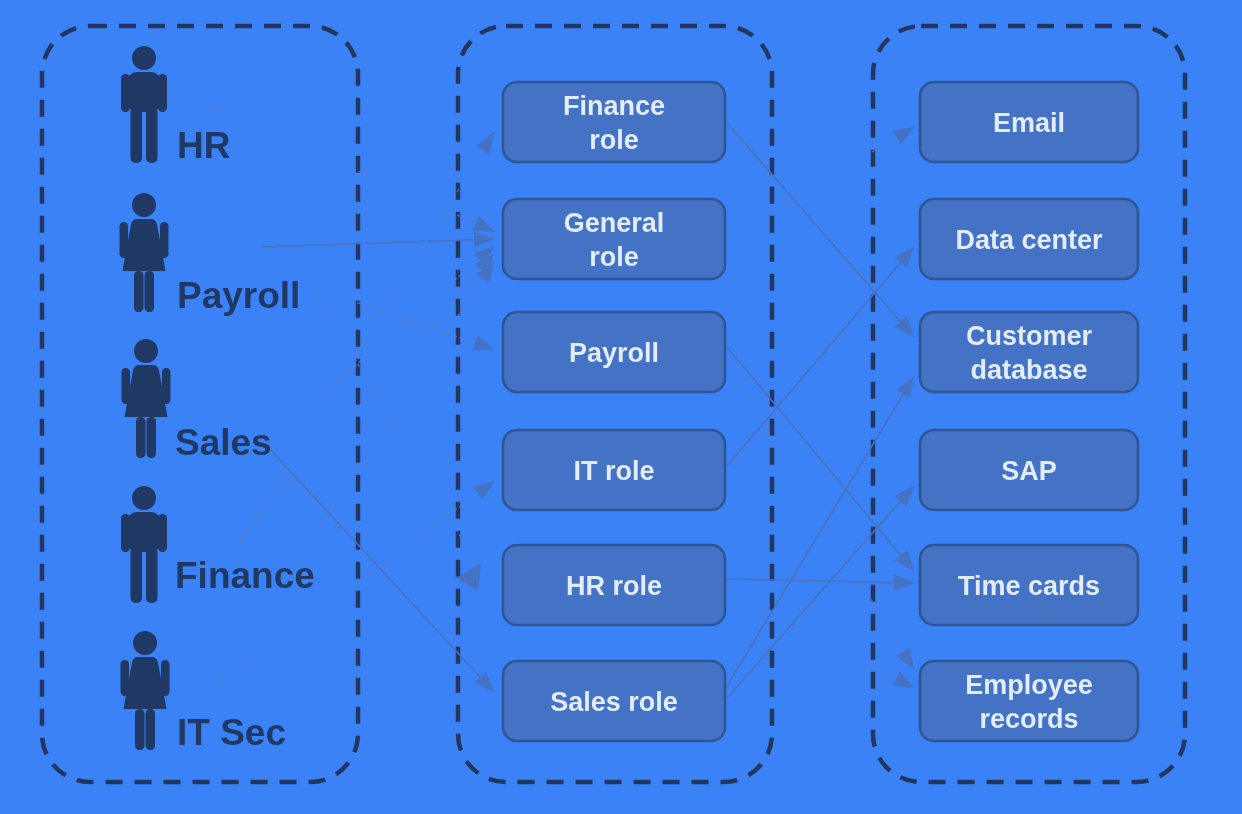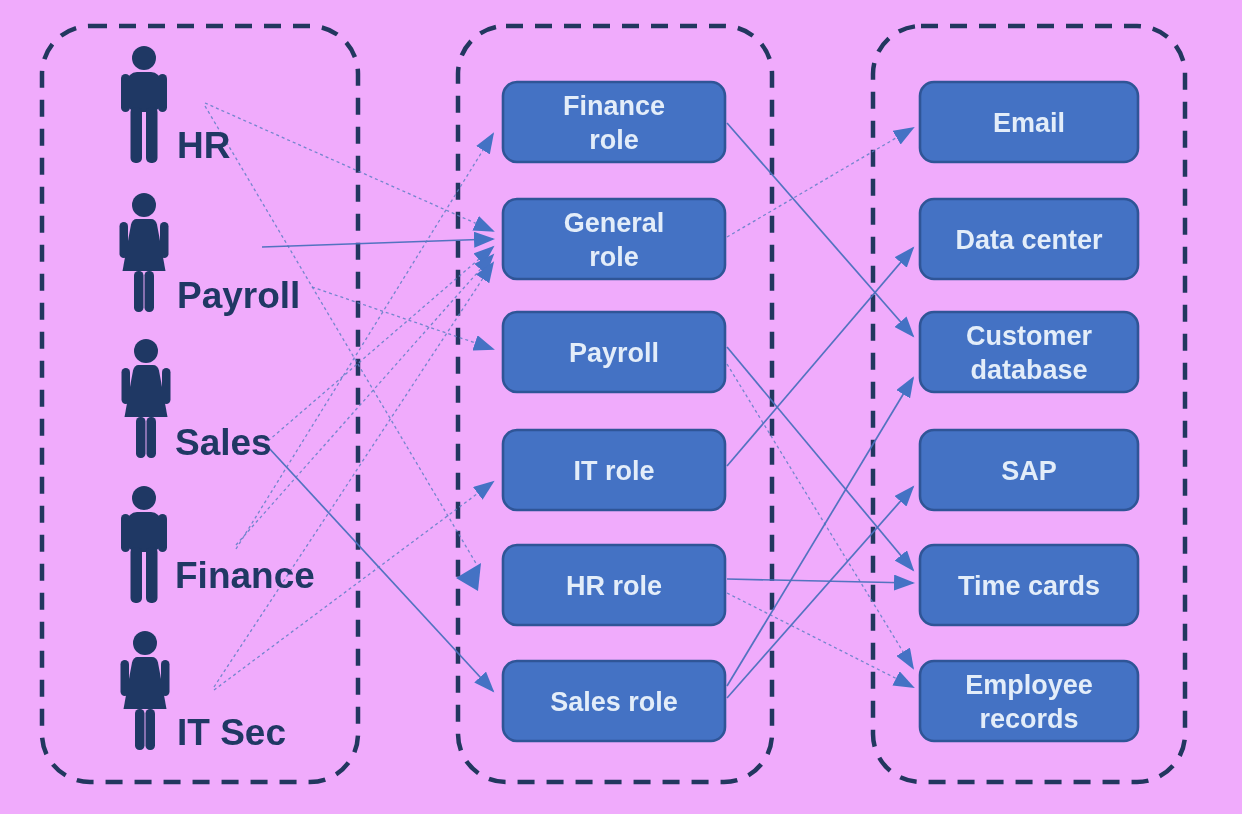--- a/index.html
+++ b/index.html
@@ -1,16 +1,16 @@
 <!DOCTYPE html>
 <html><head>
 <meta charset="utf-8">
 <style>
   html,body{margin:0;padding:0;background:#ffffff;}
-  .stage{position:relative;width:1242px;height:814px;background:#f0abfc;overflow:hidden;
+  .stage{position:relative;width:1242px;height:814px;background:#3b82f6;overflow:hidden;
          font-family:"Liberation Sans", sans-serif;}
   svg{position:absolute;left:0;top:0;}
   text{font-family:"Liberation Sans", sans-serif;}
   .box-label{font-weight:bold;font-size:27px;}
   .user-label{font-weight:bold;font-size:37px;}
 </style>
 </head>
 <body>
 
 <div class="stage">

